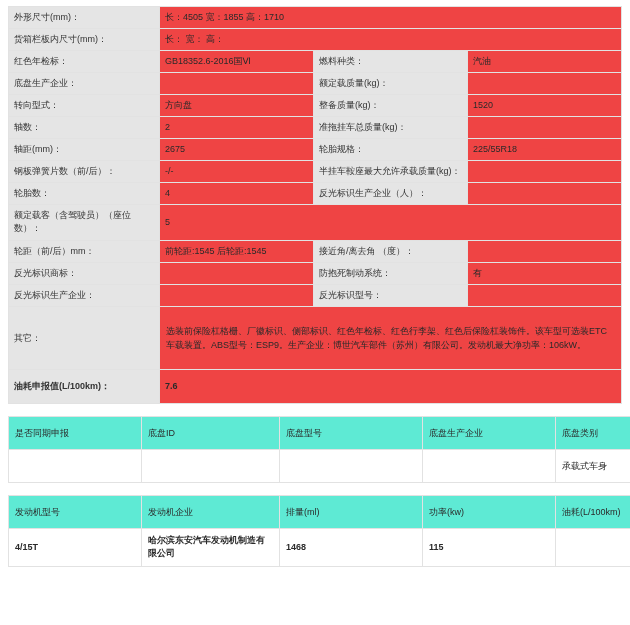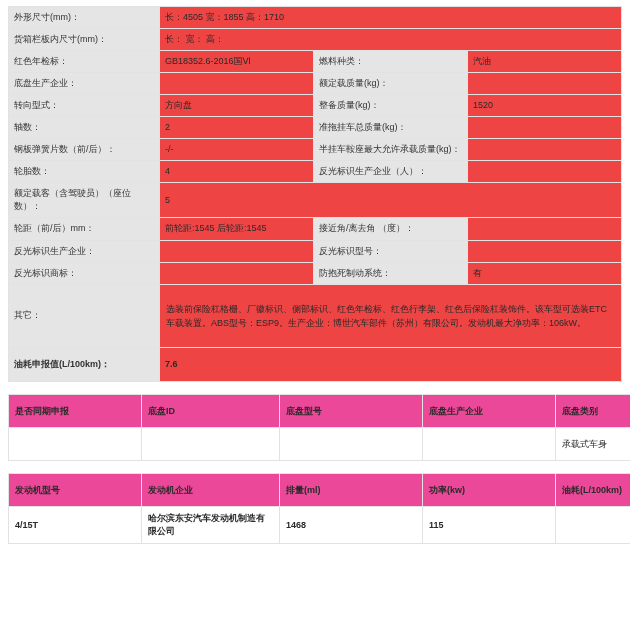--- a/index.html
+++ b/index.html
@@ -50,23 +50,22 @@
     font-weight: bold;
   }
   .note-cell {
     line-height: 1.6;
     padding: 17px 6px;
   }
   .spacer {
     height: 12px;
   }
   .hdr td {
-    background: #ec4899;
+    background: #5eead4;
     height: 22px;
-    font-weight: bold;
   }
   .sub td {
     background: #ffffff;
     height: 22px;
   }
   .tbl2 td, .tbl3 td {
     padding: 5px 6px;
   }
 </style>
 </head>
@@ -103,20 +102,26 @@
         <td class="lbl">整备质量(kg)：</td>
         <td class="val">1520</td>
       </tr>
       <tr class="row-h">
         <td class="lbl">轴数：</td>
         <td class="val">2</td>
         <td class="lbl">准拖挂车总质量(kg)：</td>
         <td class="val"></td>
       </tr>
       <tr class="row-h">
+        <td class="lbl">轴距(mm)：</td>
+        <td class="val">2675</td>
+        <td class="lbl">轮胎规格：</td>
+        <td class="val">225/55R18</td>
+      </tr>
+      <tr class="row-h">
         <td class="lbl">钢板弹簧片数（前/后）：</td>
         <td class="val">-/-</td>
         <td class="lbl">半挂车鞍座最大允许承载质量(kg)：</td>
         <td class="val"></td>
       </tr>
       <tr class="row-h">
         <td class="lbl">轮胎数：</td>
         <td class="val">4</td>
         <td class="lbl">反光标识生产企业（人）：</td>
         <td class="val"></td>
@@ -125,30 +130,30 @@
         <td class="lbl">额定载客（含驾驶员）（座位数）：</td>
         <td class="val" colspan="3">5</td>
       </tr>
       <tr class="row-h">
         <td class="lbl">轮距（前/后）mm：</td>
         <td class="val">前轮距:1545 后轮距:1545</td>
         <td class="lbl">接近角/离去角 （度）：</td>
         <td class="val"></td>
       </tr>
       <tr class="row-h">
-        <td class="lbl">反光标识生产企业：</td>
-        <td class="val"></td>
-        <td class="lbl">反光标识型号：</td>
-        <td class="val"></td>
-      </tr>
-      <tr class="row-h">
         <td class="lbl">反光标识商标：</td>
         <td class="val"></td>
         <td class="lbl">防抱死制动系统：</td>
         <td class="val">有</td>
+      </tr>
+      <tr class="row-h">
+        <td class="lbl">反光标识生产企业：</td>
+        <td class="val"></td>
+        <td class="lbl">反光标识型号：</td>
+        <td class="val"></td>
       </tr>
       <tr>
         <td class="lbl">其它：</td>
         <td class="val note-cell" colspan="3">选装前保险杠格栅、厂徽标识、侧部标识、红色年检标、红色行李架、红色后保险杠装饰件。该车型可选装ETC车载装置。ABS型号：ESP9。生产企业：博世汽车部件（苏州）有限公司。发动机最大净功率：106kW。</td>
       </tr>
       <tr class="tall">
         <td class="lbl">油耗申报值(L/100km)：</td>
         <td class="val" colspan="3">7.6</td>
       </tr>
     </tbody>

